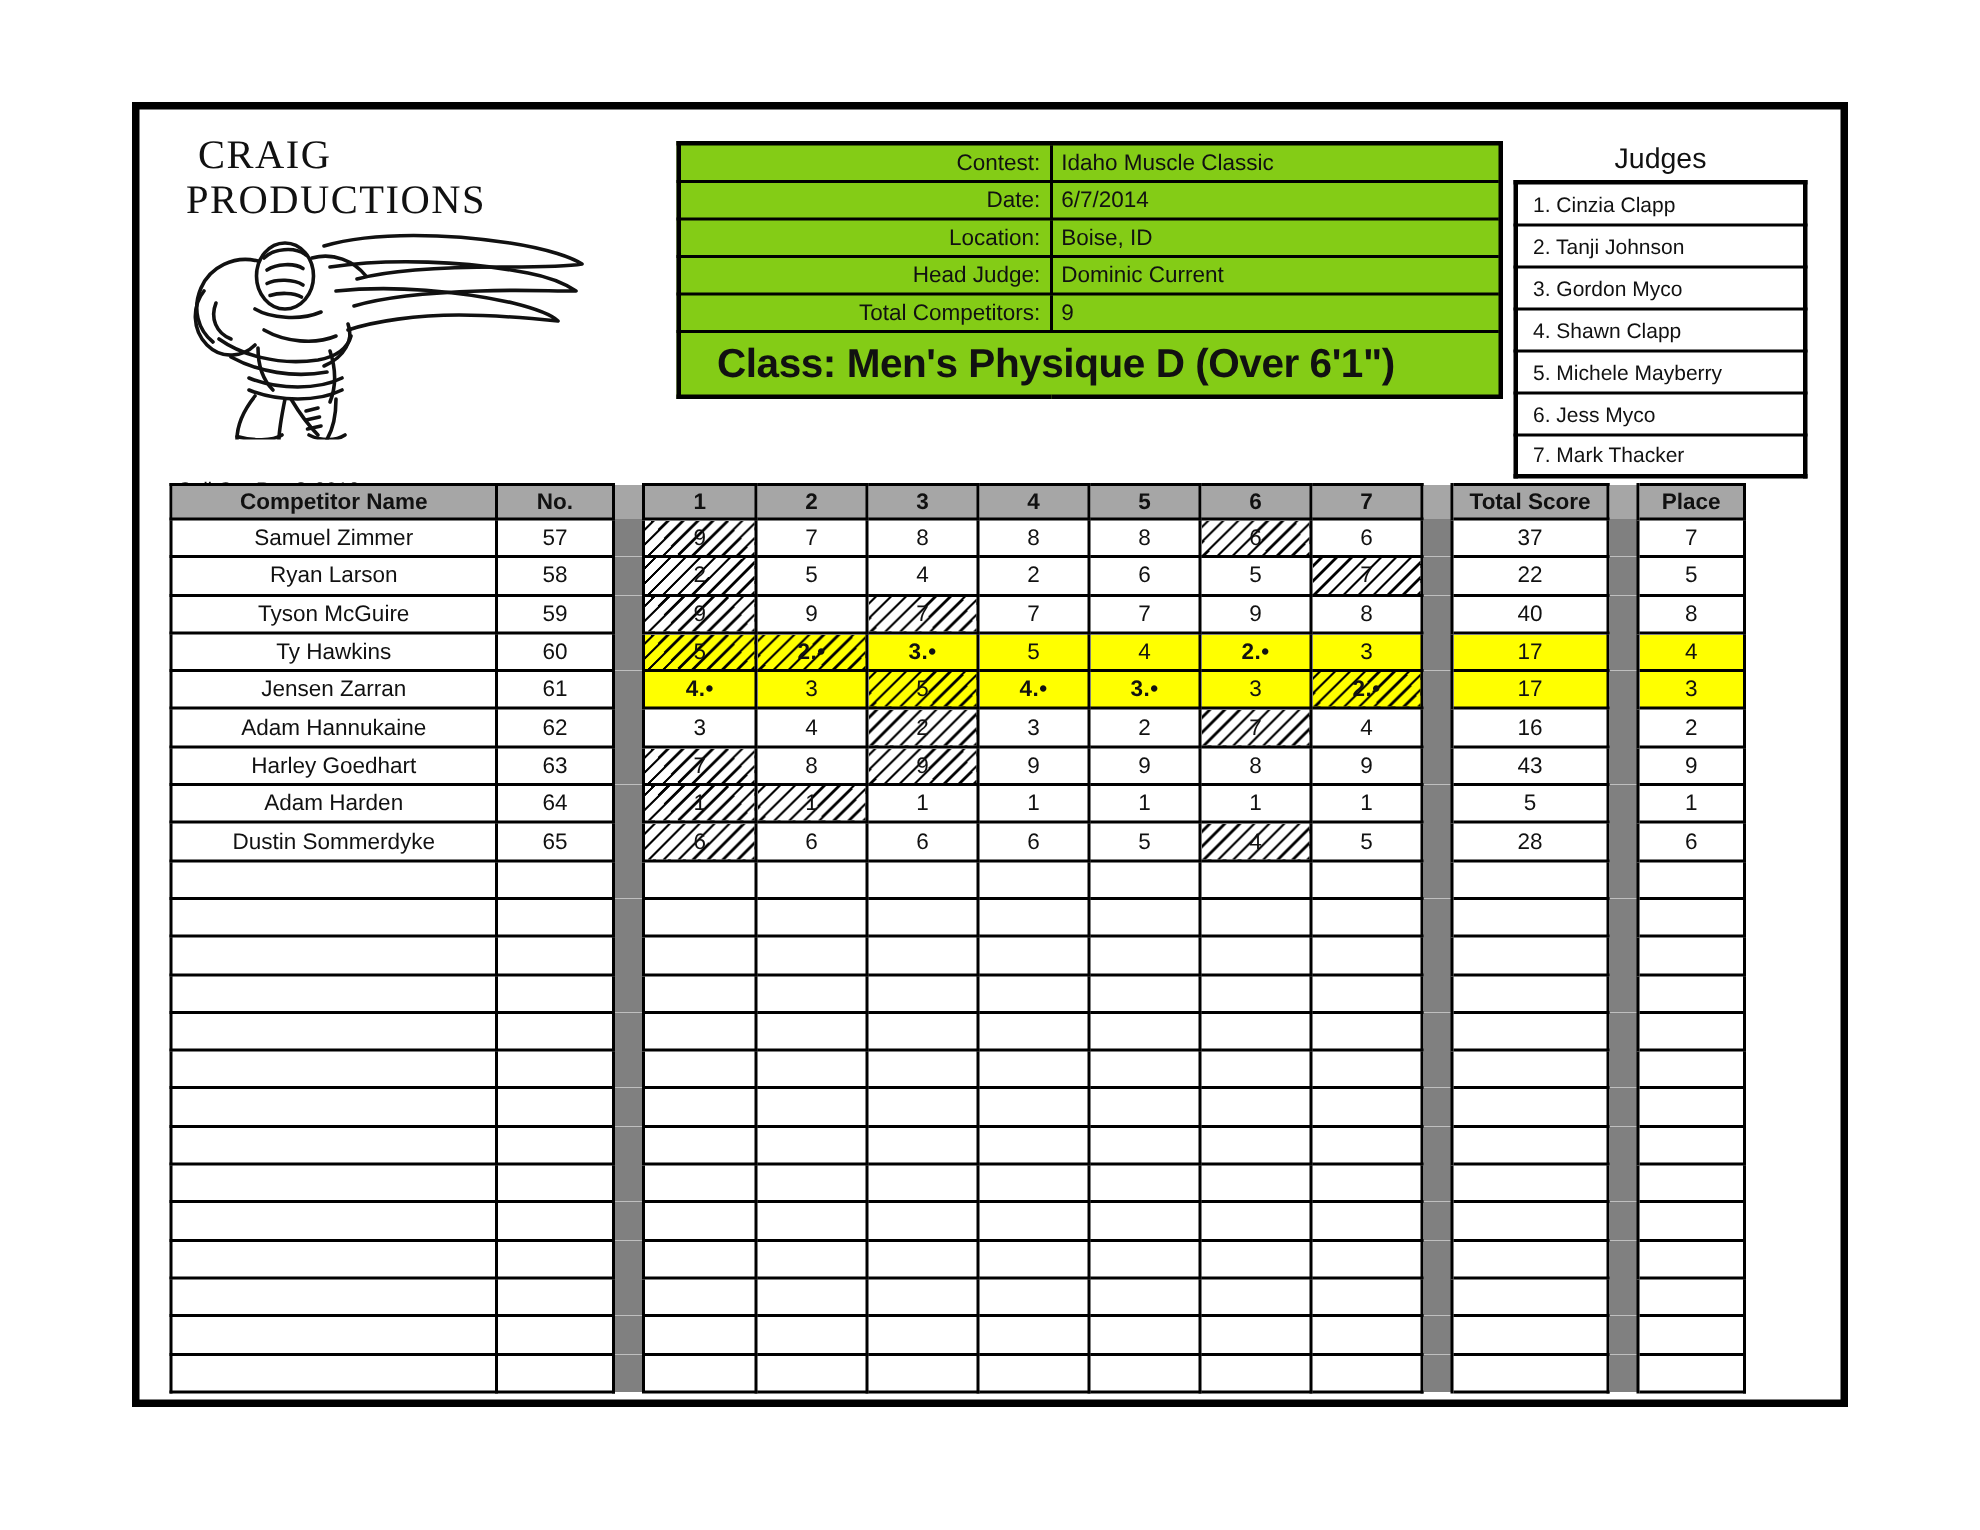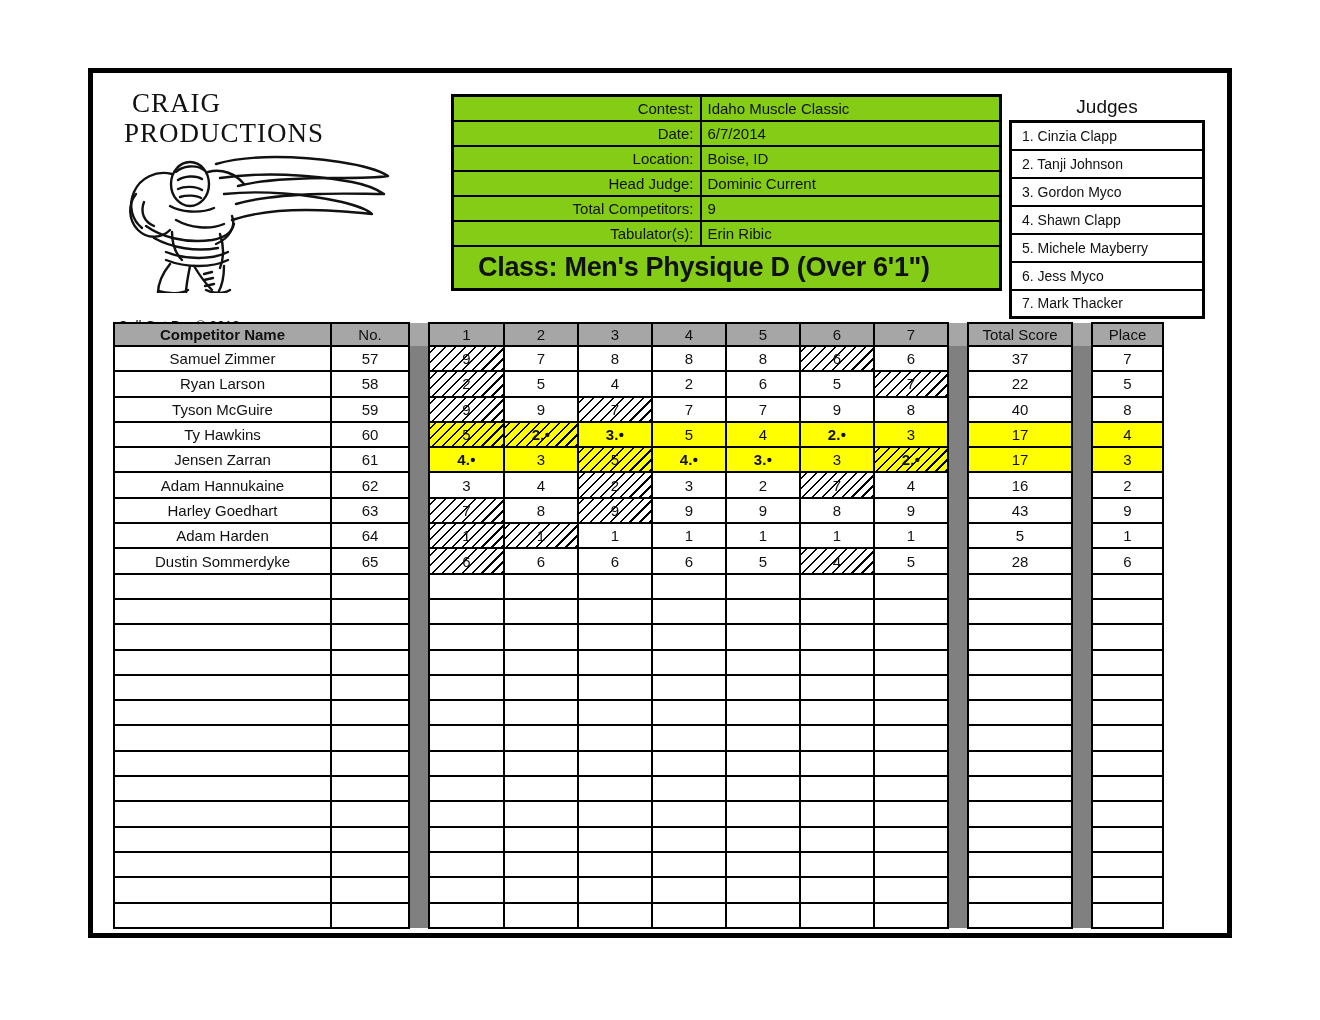--- a/index.html
+++ b/index.html
@@ -120,21 +120,21 @@
     vertical-align: middle;
     overflow: hidden;
     font-weight: normal;
   }
   #grid th {
     background: #a6a6a6;
     font-weight: bold;
     font-size: 15px;
     height: 23px;
   }
-  #grid th.hdr-plain { font-weight: normal; }
+  #grid th.hdr-plain { font-weight: bold; }
   th.sep-head, td.sep {
     background: #808080 !important;
     border-top: none !important;
     border-bottom: none !important;
     border-left: 2px solid #000;
     border-right: 2px solid #000;
     padding: 0;
   }
   #grid thead th.sep-head { background: #a6a6a6 !important; border: 2px solid #000; }
   td.name-cell { text-align: left; padding-left: 13px; white-space: nowrap; }
@@ -229,24 +229,20 @@
           <td class="lbl">Location:</td>
           <td class="val">Boise, ID</td>
         </tr>
         <tr>
           <td class="lbl">Head Judge:</td>
           <td class="val">Dominic Current</td>
         </tr>
         <tr>
           <td class="lbl">Total Competitors:</td>
           <td class="val">9</td>
-        </tr>
-        <tr>
-          <td class="lbl">Tabulator(s):</td>
-          <td class="val">Erin Ribic</td>
         </tr>
       </tbody>
     <tbody>
         <tr id="class-row">
       <td colspan="2">Class:  Men's Physique D (Over 6'1")</td>
     </tr>
   </tbody>
     </table>
 
   <div id="judges-block">

